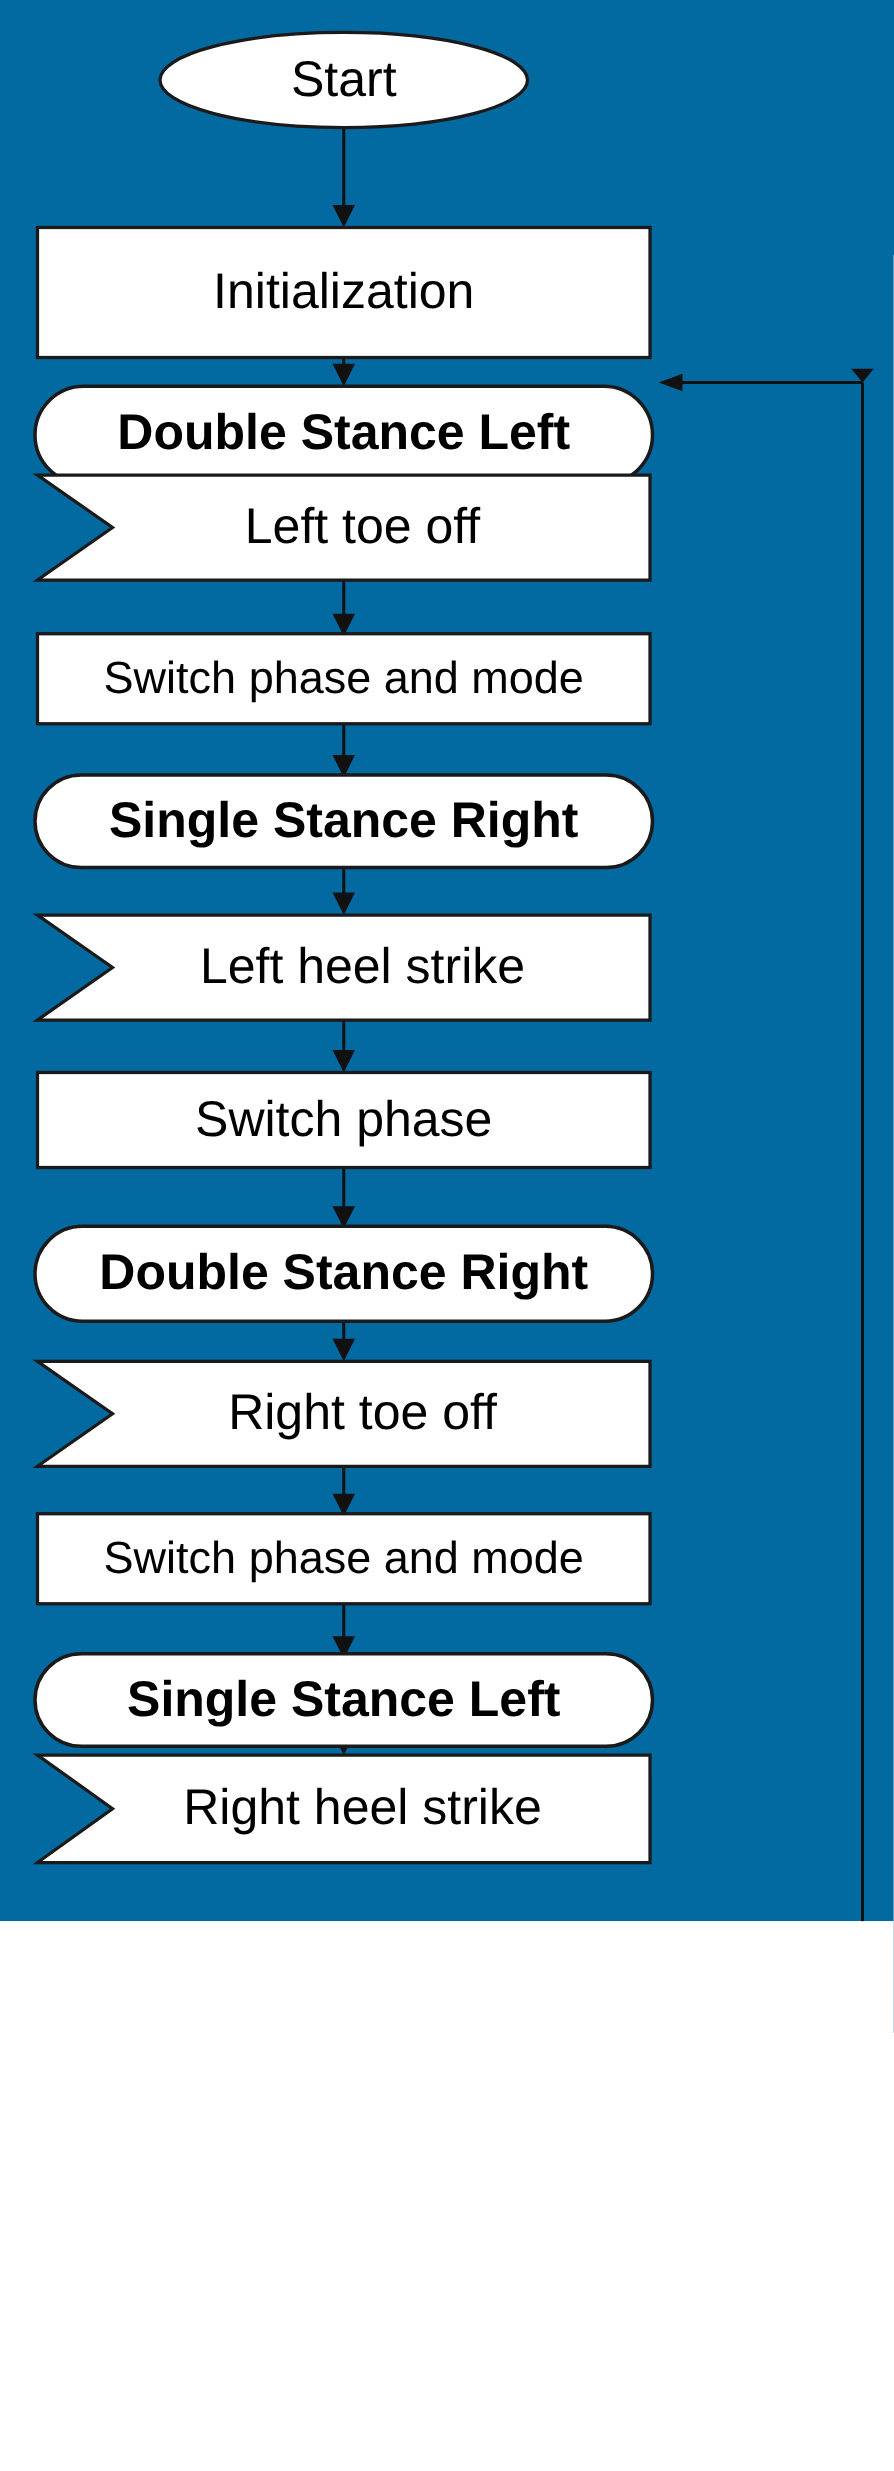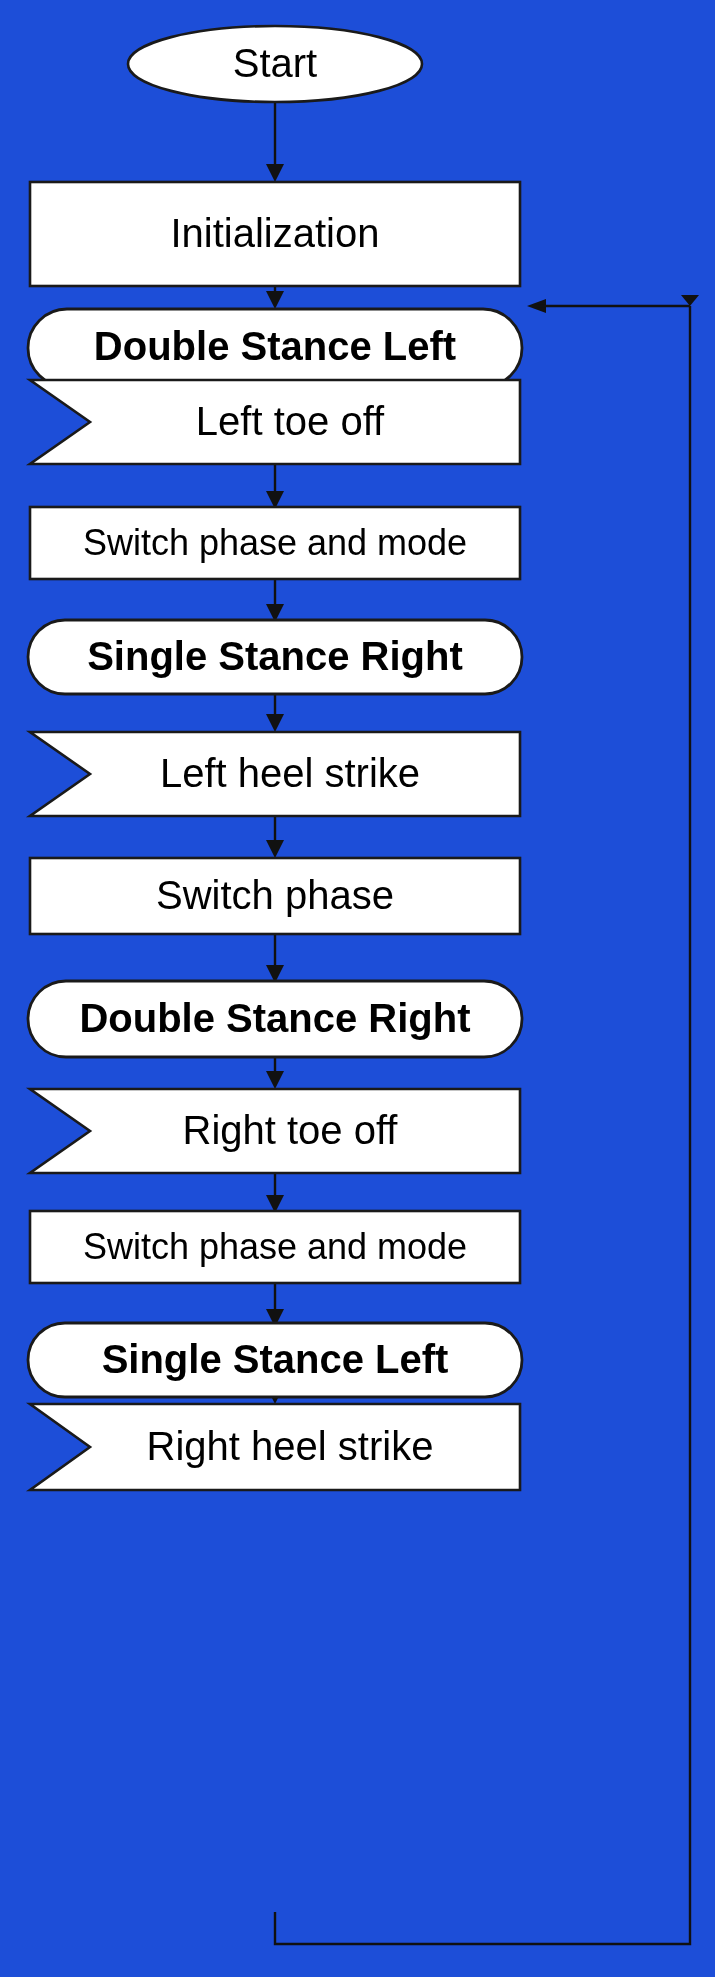--- a/index.html
+++ b/index.html
@@ -6,22 +6,22 @@
     margin: 0;
     padding: 0;
     background: #ffffff;
   }
   body {
     font-family: "Liberation Sans", sans-serif;
   }
   #stage {
     position: relative;
     width: 715px;
-    height: 1977px;
-    background: #1d4ed8;
+    height: 1537px;
+    background: #0369a1;
     overflow: hidden;
     text-align: center;
   }
   #flow-svg {
     position: absolute;
     left: 0;
     top: 0;
     width: 715px;
     height: 1977px;
   }

